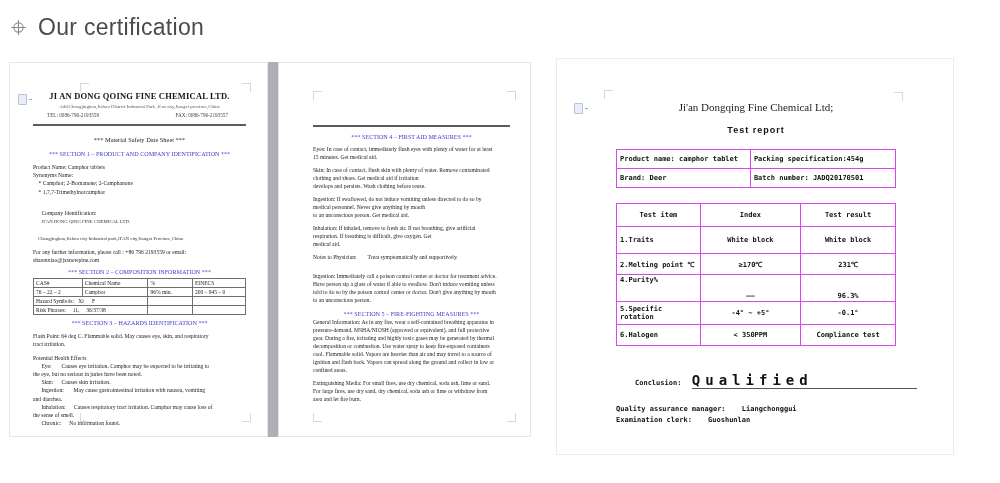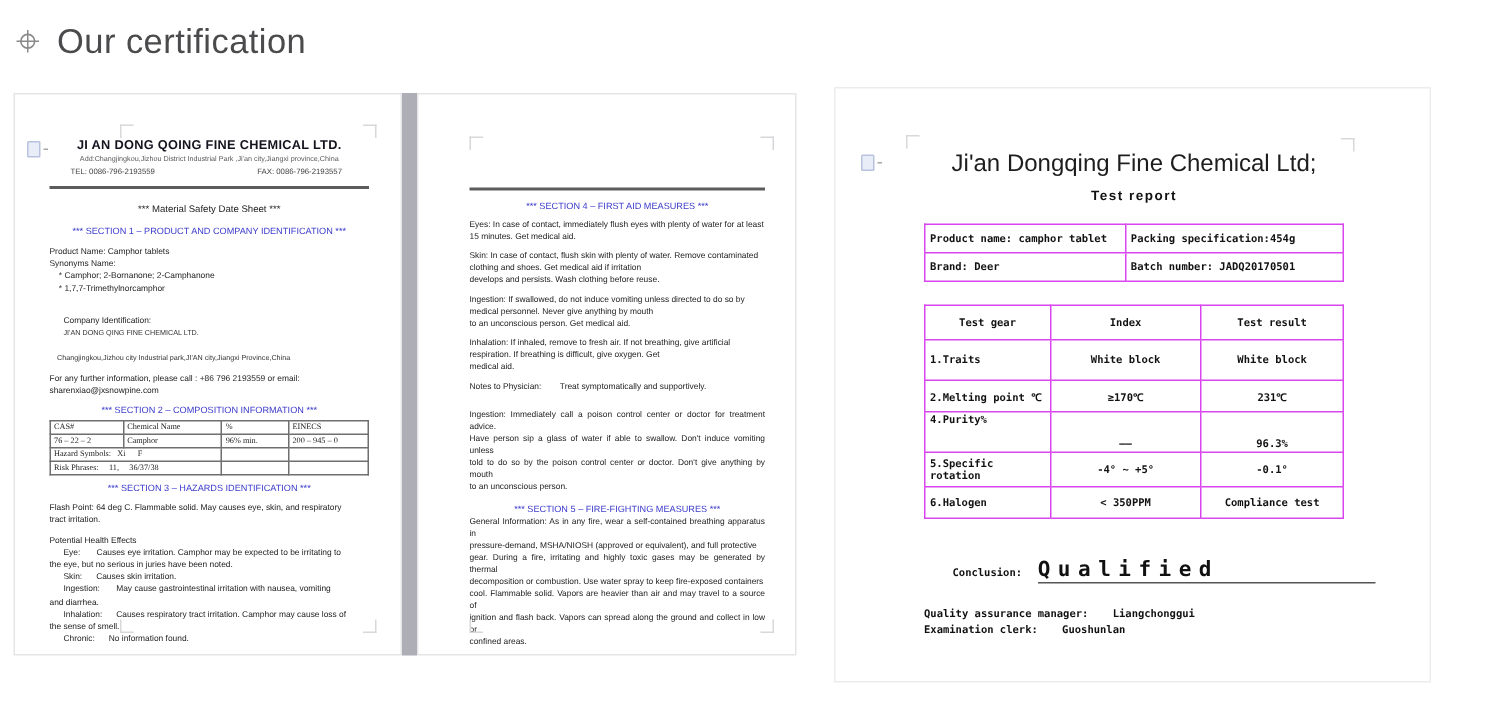--- a/index.html
+++ b/index.html
@@ -21,21 +21,21 @@
   .mk{position:absolute;width:8px;height:8px;border:0 solid #d8d8db;}
   .mk.tl{border-top-width:1px;border-left-width:1px;}
   .mk.tr{border-top-width:1px;border-right-width:1px;}
   .mk.bl{border-bottom-width:1px;border-left-width:1px;}
   .mk.br{border-bottom-width:1px;border-right-width:1px;}
 
   
   .micon{position:absolute;width:7px;height:9px;background:#e8edf8;border:1px solid #b9c2dd;border-radius:1px;}
   .micon-dash{position:absolute;width:3px;height:1px;background:#a8a8a8;}
 
-  .serif{font-family:Liberation Sans, sans-serif;}
+  .serif{font-family:Liberation Serif, serif;}
   .c{text-align:center;}
 
   
   .p1c{padding:28px 21px 0 23px;}
   .lh-title{font-size:8.5px;font-weight:bold;color:#14141f;text-align:center;letter-spacing:.2px;}
   .lh-addr{font-size:4.8px;color:#5a5a5a;text-align:center;margin-top:3px;}
   .lh-tel{font-size:5.2px;color:#444;margin-top:3px;display:flex;justify-content:space-between;padding:0 18px 0 14px;}
   .rule{height:2px;background:#5c5c5c;margin-top:6px;}
   .doc-title{font-size:6.4px;color:#222;margin-top:10px;}
   .sec{font-size:6.1px;color:#3d3ccb;margin-top:8px;}
@@ -49,21 +49,21 @@
                 color:#1c1c1c;padding:1px 2px;white-space:pre-wrap;height:6px;}
 
   
   .p2c{padding:62px 20px 0 34px;}
   .p2c .rule{margin-top:0;}
   .bp2{font-size:5.6px;line-height:8px;color:#1c1c1c;white-space:pre-wrap;margin-top:5px;text-align:justify;}
   .sec2h{font-size:6.1px;color:#3d3ccb;margin-top:7px;text-align:center;}
 
   
   .tr-company{position:absolute;left:59px;top:42px;width:280px;text-align:center;
-              font-size:16px;color:#1d1d1d;}
+              font-size:11px;color:#1d1d1d;}
   .tr-title{position:absolute;left:59px;top:66px;width:280px;text-align:center;
             font-size:9px;font-weight:bold;color:#111;letter-spacing:1px;}
   .rpt{position:absolute;left:59px;width:280px;border-collapse:collapse;table-layout:fixed;}
   .rpt td{border:1px solid #d946ef;font-family:"DejaVu Sans Mono",monospace;font-weight:bold;
           font-size:7px;color:#111;padding:1px 3px;vertical-align:middle;}
   #rpt-info{top:90px;}
   #rpt-main{top:144px;}
   #rpt-main td.hd{text-align:center;height:20px;}
   #rpt-main td.ctr{text-align:center;}
   .concl{position:absolute;left:59px;top:312px;margin-left:19px;}
@@ -240,21 +240,21 @@
     </table>
 
   <table class="rpt" id="rpt-main">
     <colgroup>
         <col style="width:30%">
         <col style="width:36%">
         <col style="width:34%">
       </colgroup>
     <tbody>
         <tr>
-      <td class="hd">Test gear</td>
+      <td class="hd">Test item</td>
       <td class="hd">Index</td>
       <td class="hd">Test result</td>
     </tr>
     <tr>
       <td style="height:24px;">1.Traits</td>
       <td class="ctr">White block</td>
       <td class="ctr">White block</td>
     </tr>
     <tr>
       <td style="height:18px;">2.Melting point ℃</td>

